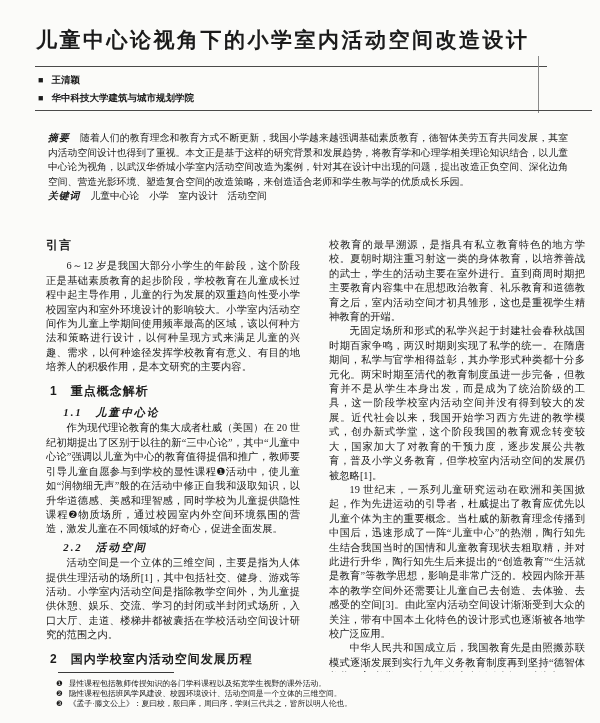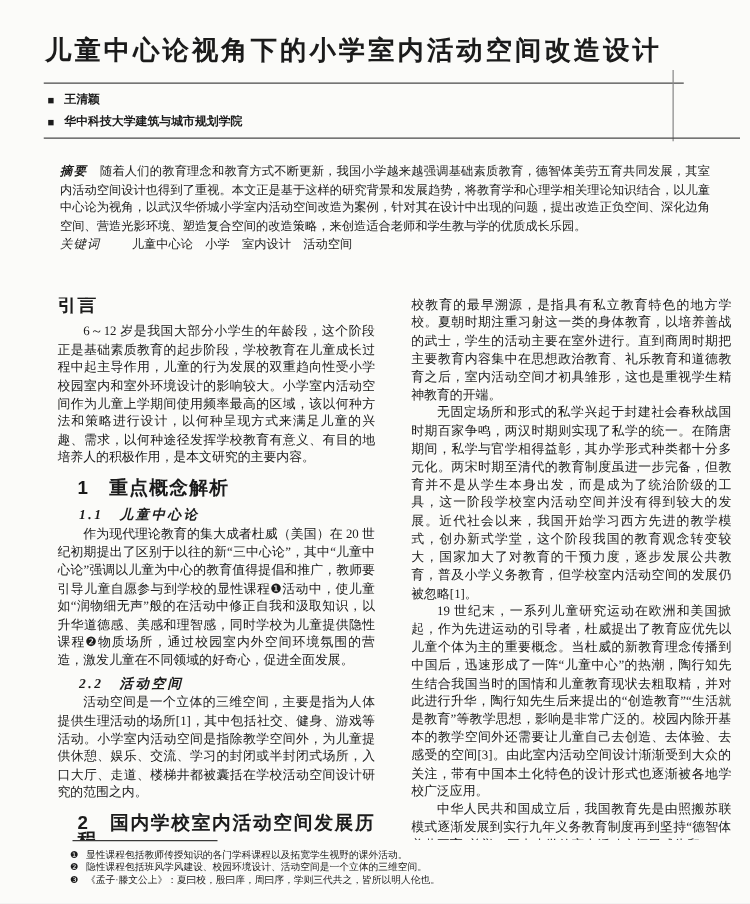--- a/index.html
+++ b/index.html
@@ -29,36 +29,36 @@
   }
   .author-row{height:18px;line-height:18px;display:flex;align-items:center;}
   .bullet{font-size:9px;margin-right:8px;}
   
   .abstract{
     position:absolute;left:48px;top:131px;width:520px;
     font-size:9.8px;line-height:14.6px;text-align:justify;
   }
   .ab-label{font-weight:bold;font-style:italic;letter-spacing:1px;margin-right:10px;}
   .kw-line{margin-top:0;}
-  .kw-label{font-weight:normal;font-style:italic;letter-spacing:1px;margin-right:25px;}
+  .kw-label{font-weight:bold;font-style:italic;letter-spacing:1px;margin-right:10px;}
   
   .col{
     position:absolute;top:238px;height:434px;overflow:hidden;
     font-size:10.3px;line-height:14.4px;text-align:justify;
   }
   .col-left{left:46px;width:254px;}
   .col-right{left:329px;width:256px;}
   .col p{margin:0;text-indent:2em;}
   .col p.noindent{text-indent:0;}
   h2.sec{
     font-family:"Liberation Sans","DejaVu Sans",sans-serif;
-    font-size:15px;font-weight:bold;letter-spacing:1px;
+    font-size:12px;font-weight:bold;letter-spacing:1px;
     margin:0 0 7px 0;
   }
-  h2.sec.mid{margin:9px 0 7px 16px;}
+  h2.sec.mid{margin:9px 0 7px 4px;}
   h3.sub{
     font-size:10.8px;font-weight:bold;font-style:italic;letter-spacing:2px;
     margin:3px 0 2px 0;text-indent:1.6em;
   }
   
   .fnrule{position:absolute;left:58px;top:672px;width:116px;height:1px;background:#3a3a3a;}
   .footnotes{position:absolute;left:56px;top:679px;width:505px;font-size:7.8px;line-height:9.6px;}
   .fn-row{display:flex;margin-bottom:0.5px;}
   .fn-marker{flex:0 0 auto;margin-right:6px;font-size:7.5px;}
   .fn-text{flex:1 1 auto;}

